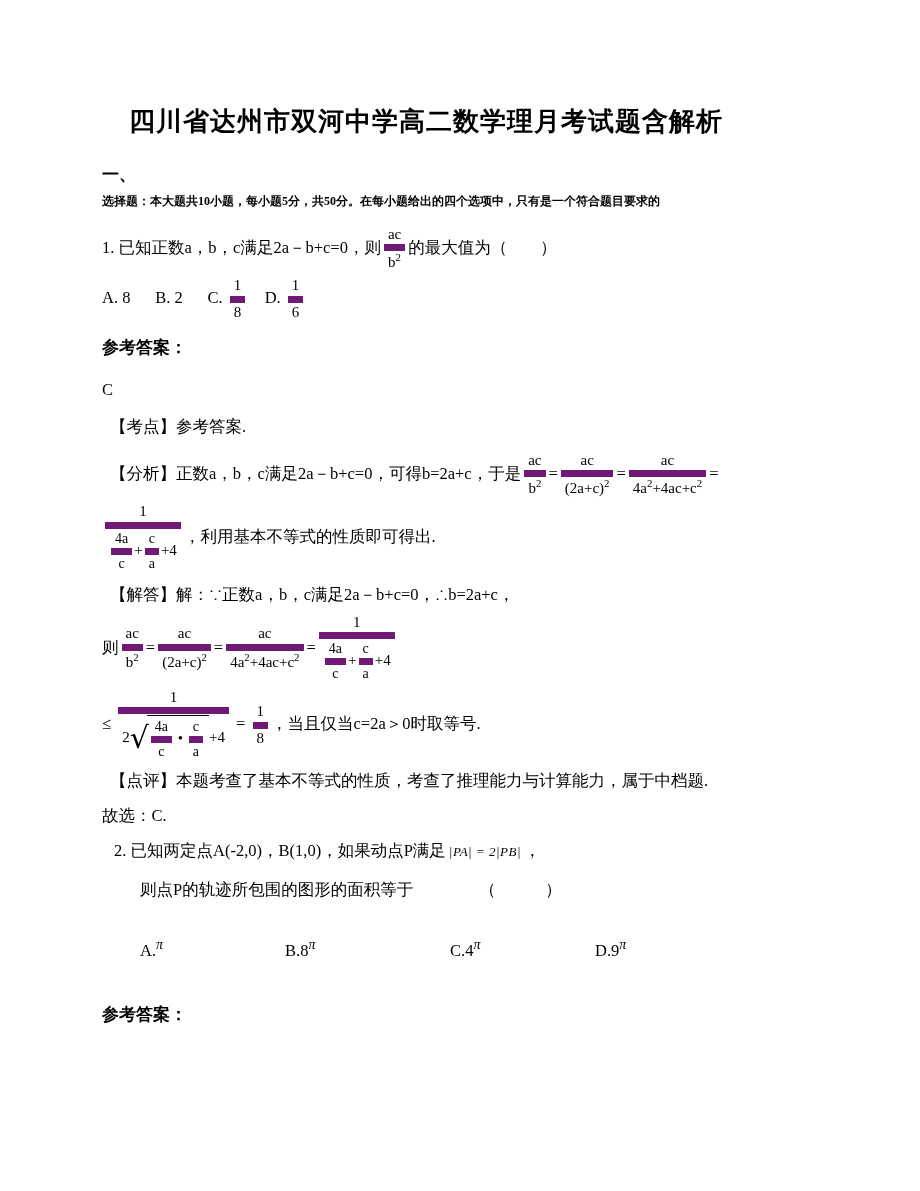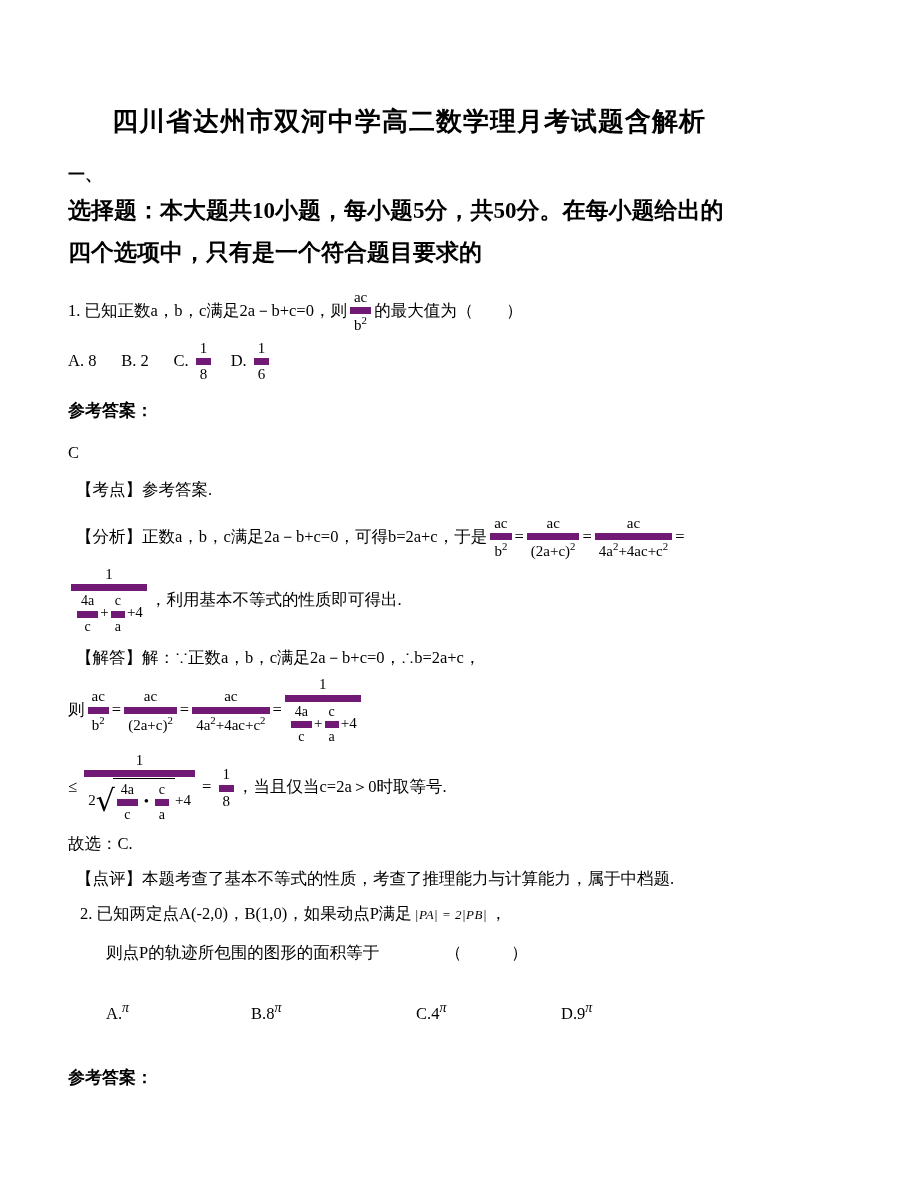--- a/index.html
+++ b/index.html
@@ -1,29 +1,29 @@
 <!DOCTYPE html>
 <html><head>
 <meta charset="utf-8">
 <style>
   * { box-sizing: border-box; }
   html, body { margin: 0; padding: 0; background: #ffffff; }
   .page {
     width: 876px; height: 1191px; overflow: hidden; background: #fff;
-    padding: 104px 118px 0 68px;
+    padding: 104px 118px 0 102px;
     font-family: "Liberation Serif", "DejaVu Serif", serif;
     color: #000; font-size: 16.5px;
   }
   .line { white-space: pre-wrap; line-height: 1.5; }
   .title {
     font-size: 26px; font-weight: bold; text-align: center;
     white-space: nowrap; margin: 0 0 24px -8px; letter-spacing: 1px;
   }
   .section-no { font-weight: bold; font-size: 17px; line-height: 1.45; }
-  .intro { font-weight: bold; font-size: 23px; line-height: 1.85; width: 672px; margin-bottom: 12px; }
+  .intro { font-weight: bold; font-size: 12px; line-height: 1.85; width: 672px; margin-bottom: 12px; }
   .bold-label { font-weight: bold; font-size: 17px; }
   .bracket { padding-left: 8px; }
 
   .mb2  { margin-bottom: 2px; }
   .mb4  { margin-bottom: 4px; }
   .mb6  { margin-bottom: 6px; }
   .mb8  { margin-bottom: 8px; }
   .mb10 { margin-bottom: 10px; }
   .mb12 { margin-bottom: 12px; }
   .mb14 { margin-bottom: 14px; }
@@ -83,23 +83,23 @@
   <div class="line bracket mb2">【分析】正数a，b，c满足2a－b+c=0，可得b=2a+c，于是<span class="frac"><span class="num">ac</span><span class="den">b<sup class="sup">2</sup></span></span>=<span class="frac"><span class="num">ac</span><span class="den">(2a+c)<sup class="sup">2</sup></span></span>=<span class="frac"><span class="num">ac</span><span class="den">4a<sup class="sup">2</sup>+4ac+c<sup class="sup">2</sup></span></span>=</div>
 
   <div class="line mb8"><span class="frac"><span class="num">1</span><span class="den"><span class="frac"><span class="num">4a</span><span class="den">c</span></span>+<span class="frac"><span class="num">c</span><span class="den">a</span></span>+4</span></span>，利用基本不等式的性质即可得出.</div>
 
   <div class="line bracket mb4">【解答】解：∵正数a，b，c满足2a－b+c=0，∴b=2a+c，</div>
 
   <div class="line mb2">则<span class="frac"><span class="num">ac</span><span class="den">b<sup class="sup">2</sup></span></span>=<span class="frac"><span class="num">ac</span><span class="den">(2a+c)<sup class="sup">2</sup></span></span>=<span class="frac"><span class="num">ac</span><span class="den">4a<sup class="sup">2</sup>+4ac+c<sup class="sup">2</sup></span></span>=<span class="frac"><span class="num">1</span><span class="den"><span class="frac"><span class="num">4a</span><span class="den">c</span></span>+<span class="frac"><span class="num">c</span><span class="den">a</span></span>+4</span></span></div>
 
   <div class="line mb6">≤ <span class="frac"><span class="num">1</span><span class="den">2<span class="sqrt"><span class="radical">√</span><span class="radicand"><span class="frac"><span class="num">4a</span><span class="den">c</span></span> • <span class="frac"><span class="num">c</span><span class="den">a</span></span></span></span>+4</span></span> = <span class="frac"><span class="num">1</span><span class="den">8</span></span>，当且仅当c=2a＞0时取等号.</div>
 
+  <div class="line bracket mb10">【点评】本题考查了基本不等式的性质，考查了推理能力与计算能力，属于中档题.</div>
+
   <div class="line mb10">故选：C.</div>
-
-  <div class="line bracket mb10">【点评】本题考查了基本不等式的性质，考查了推理能力与计算能力，属于中档题.</div>
 
   <div class="line q2-stem mb14">2. 已知两定点A(-2,0)，B(1,0)，如果动点P满足<span class="mathit">|PA| = 2|PB|</span>，</div>
 
   <div class="line q2-line2 mb24">则点P的轨迹所包围的图形的面积等于　　　　（　　　）</div>
 
   <div class="q2-options mb38">
     <span class="q2-opt line">A.<sup class="pi">π</sup></span>
     <span class="q2-opt w2 line">B.8<sup class="pi">π</sup></span>
     <span class="q2-opt line">C.4<sup class="pi">π</sup></span>
     <span class="q2-opt line">D.9<sup class="pi">π</sup></span>

